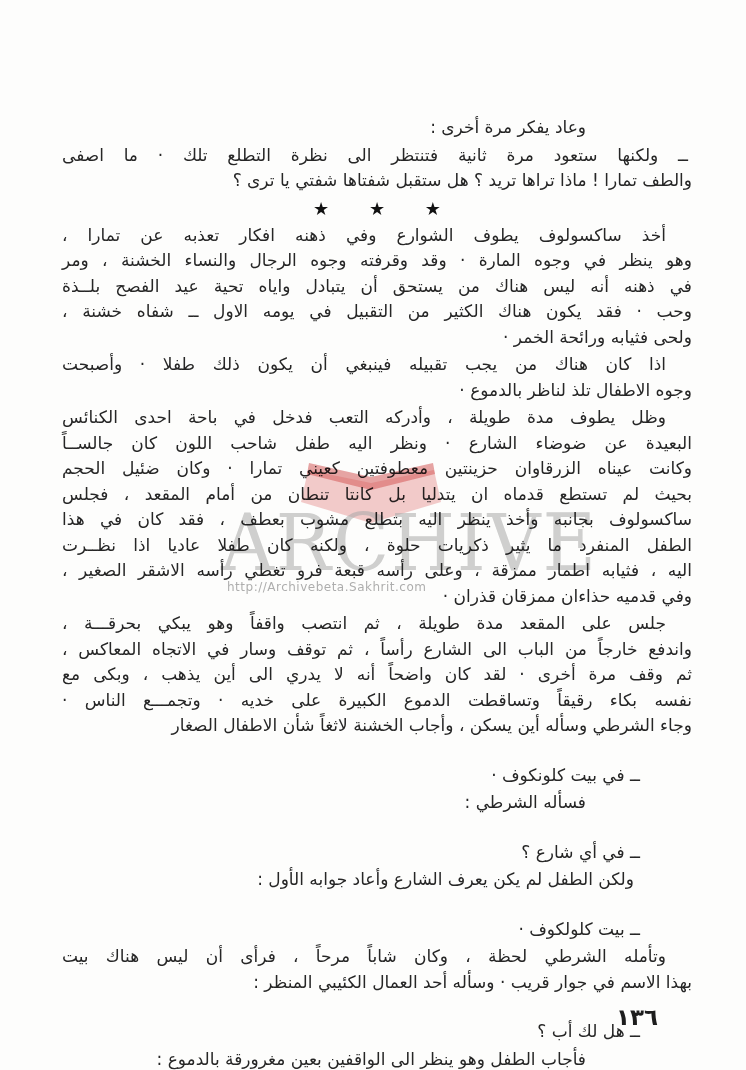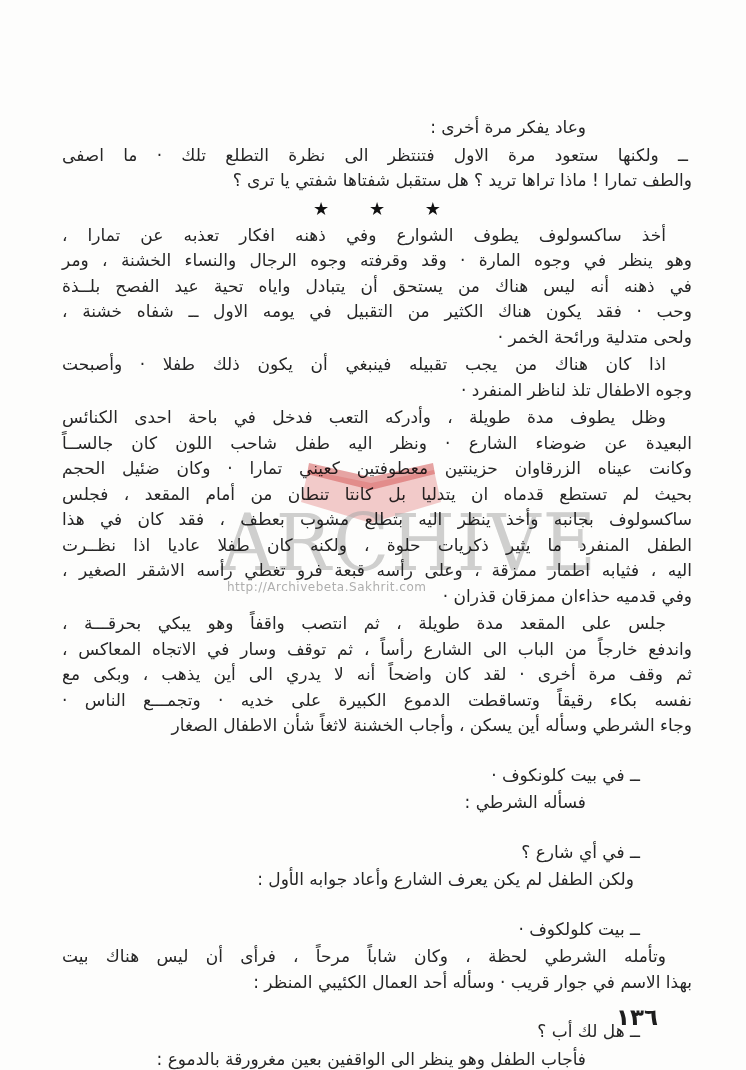--- a/index.html
+++ b/index.html
@@ -82,34 +82,34 @@
 </head>
 <body>
 
 <div class="scan-page">
 
   <div class="text-block">
       <div class="block para-lg">
         <div class="line">وعاد يفكر مرة أخرى :</div>
       </div>
       <div class="block dialogue">
-        <div class="line just">ــ ولكنها ستعود مرة الاول فتنتظر الى نظرة التطلع تلك · ما اصفى</div>
+        <div class="line just">ــ ولكنها ستعود مرة ثانية فتنتظر الى نظرة التطلع تلك · ما اصفى</div>
         <div class="line">والطف تمارا ! ماذا تراها تريد ؟ هل ستقبل شفتاها شفتي يا ترى ؟</div>
       </div>
       <div class="stars">★ ★ ★</div>
       <div class="block para">
         <div class="line just">أخذ ساكسولوف يطوف الشوارع وفي ذهنه افكار تعذبه عن تمارا ،</div>
         <div class="line just">وهو ينظر في وجوه المارة · وقد وقرفته وجوه الرجال والنساء الخشنة ، ومر</div>
         <div class="line just">في ذهنه أنه ليس هناك من يستحق أن يتبادل واياه تحية عيد الفصح بلــذة</div>
         <div class="line just">وحب · فقد يكون هناك الكثير من التقبيل في يومه الاول ــ شفاه خشنة ،</div>
-        <div class="line">ولحى متدلية ورائحة الخمر ·</div>
+        <div class="line">ولحى فثيابه ورائحة الخمر ·</div>
       </div>
       <div class="block para">
         <div class="line just">اذا كان هناك من يجب تقبيله فينبغي أن يكون ذلك طفلا · وأصبحت</div>
-        <div class="line">وجوه الاطفال تلذ لناظر المنفرد ·</div>
+        <div class="line">وجوه الاطفال تلذ لناظر بالدموع ·</div>
       </div>
       <div class="block para">
         <div class="line just">وظل يطوف مدة طويلة ، وأدركه التعب فدخل في باحة احدى الكنائس</div>
         <div class="line just">البعيدة عن ضوضاء الشارع · ونظر اليه طفل شاحب اللون كان جالســاً</div>
         <div class="line just">وكانت عيناه الزرقاوان حزينتين معطوفتين كعيني تمارا · وكان ضئيل الحجم</div>
         <div class="line just">بحيث لم تستطع قدماه ان يتدليا بل كانتا تنطان من أمام المقعد ، فجلس</div>
         <div class="line just">ساكسولوف بجانبه وأخذ ينظر اليه بتطلع مشوب بعطف ، فقد كان في هذا</div>
         <div class="line just">الطفل المنفرد ما يثير ذكريات حلوة ، ولكنه كان طفلا عاديا اذا نظــرت</div>
         <div class="line just">اليه ، فثيابه اطمار ممزقة ، وعلى رأسه قبعة فرو تغطي رأسه الاشقر الصغير ،</div>
         <div class="line">وفي قدميه حذاءان ممزقان قذران ·</div>

